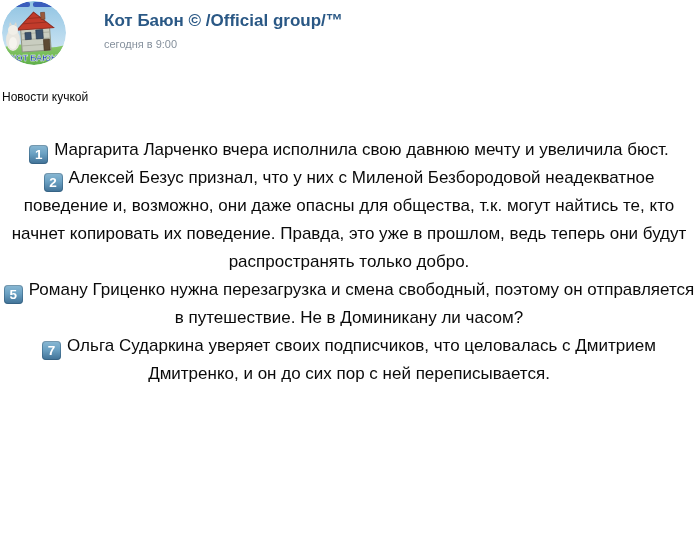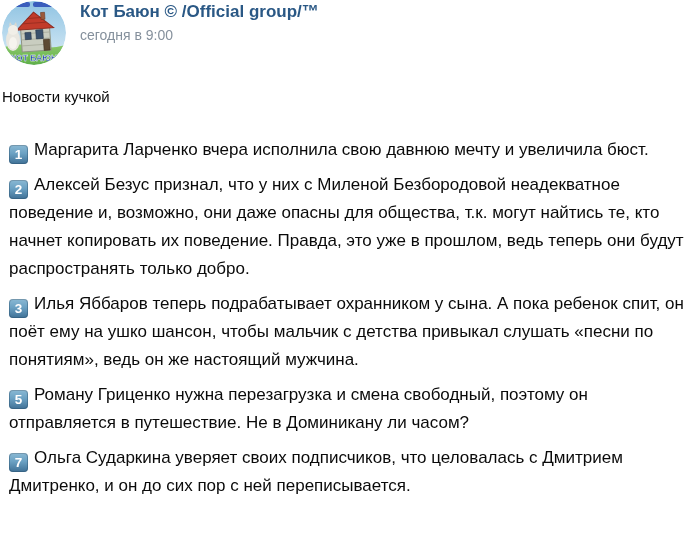--- a/index.html
+++ b/index.html
@@ -11,34 +11,34 @@
     overflow: hidden;
   }
   .post { position: relative; width: 700px; height: 540px; background: #fff; }
 
   .post-header { display: flex; align-items: flex-start; padding: 1px 0 0 2px; }
   .avatar {
     width: 64px; height: 64px; border-radius: 50%;
     overflow: hidden; flex: none; cursor: pointer;
   }
   .avatar svg { display: block; width: 64px; height: 64px; }
-  .post-meta { margin-left: 14px; }
+  .post-meta { margin-left: 38px; padding-top: 9px; }
   .author {
     color: #2a5885; font-weight: bold; font-size: 17px; line-height: 22px;
     text-decoration: none; cursor: pointer; display: inline-block;
   }
   .post-date {
-    color: #85909c; font-size: 14px; line-height: 19px; margin-top: 3px;
+    color: #85909c; font-size: 11px; line-height: 19px; margin-top: 3px;
     cursor: pointer; display: inline-block;
   }
 
   .post-body { padding: 0 4px 0 2px; color: #0a0a0a; }
-  .intro { font-size: 15px; line-height: 22px; margin: 21px 0 0 0; }
+  .intro { font-size: 12px; line-height: 22px; margin: 21px 0 0 0; }
   .items { margin-top: 28px; font-size: 17px; line-height: 28px; }
-  .item { margin: 7px; }
+  .item { margin: 0; text-align: center; }
   .keycap {
     display: inline-flex; justify-content: center; align-items: center;
     width: 19px; height: 19px; border-radius: 4px;
     background: linear-gradient(180deg, #8ab9d4 0%, #6ba1c3 45%, #3f7095 100%);
     box-shadow: inset 0 0 0 1px rgba(43, 82, 110, 0.45), inset 0 1px 0 rgba(255,255,255,0.35);
     color: #ffffff; font-weight: bold; font-size: 13.5px; line-height: 19px;
     vertical-align: -3.5px; margin-right: 6px;
   }
 </style>
 </head>
@@ -105,23 +105,20 @@
     <p class="intro">Новости кучкой</p>
 
     <div class="items">
       <div class="item">
         <span class="keycap">1</span><span>Маргарита Ларченко вчера исполнила свою давнюю мечту и увеличила бюст.</span>
       </div>
       <div class="item">
         <span class="keycap">2</span><span>Алексей Безус признал, что у них с Миленой Безбородовой неадекватное поведение и, возможно, они даже опасны для общества, т.к. могут найтись те, кто начнет копировать их поведение. Правда, это уже в прошлом, ведь теперь они будут распространять только добро.</span>
       </div>
       <div class="item">
-        <span class="keycap">3</span><span>Илья Яббаров теперь подрабатывает охранником у сына. А пока ребенок спит, он поёт ему на ушко шансон, чтобы мальчик с детства привыкал слушать «песни по понятиям», ведь он же настоящий мужчина.</span>
-      </div>
-      <div class="item">
         <span class="keycap">5</span><span>Роману Гриценко нужна перезагрузка и смена свободный, поэтому он отправляется в путешествие. Не в Доминикану ли часом?</span>
       </div>
       <div class="item">
         <span class="keycap">7</span><span>Ольга Сударкина уверяет своих подписчиков, что целовалась с Дмитрием Дмитренко, и он до сих пор с ней переписывается.</span>
       </div>
     </div>
   </div>
 
 </div>
 

